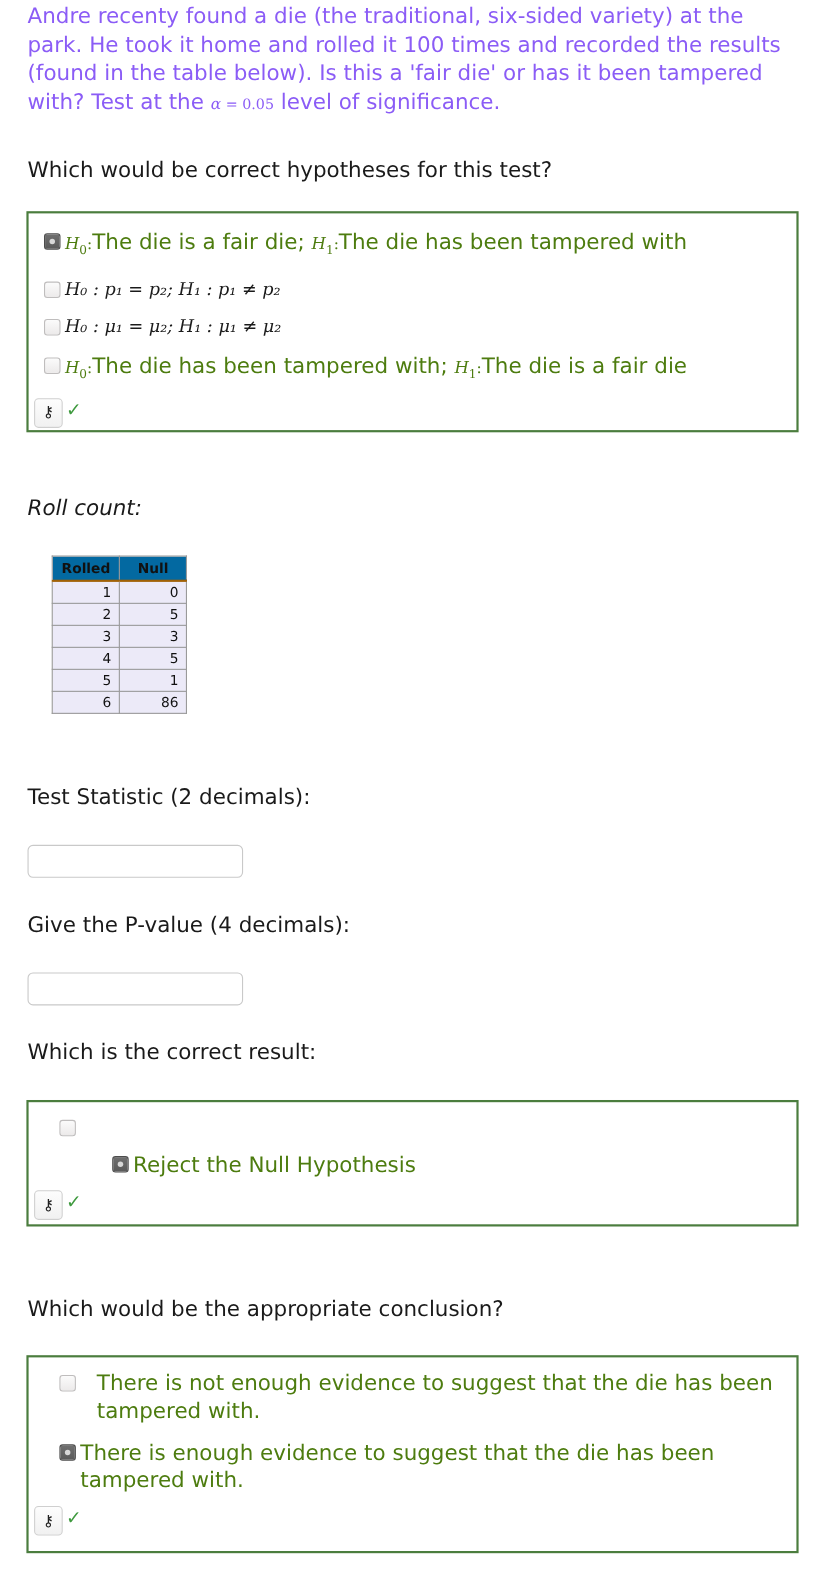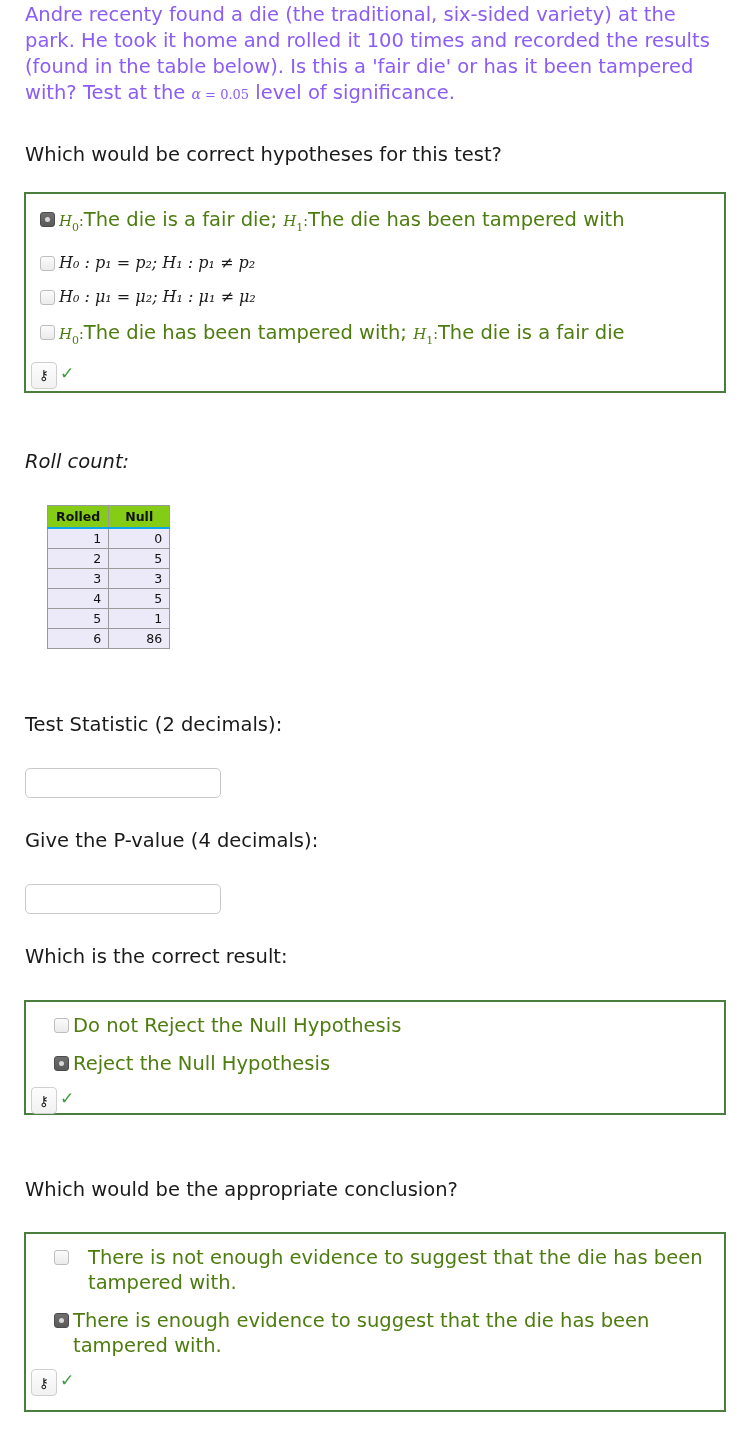--- a/index.html
+++ b/index.html
@@ -148,23 +148,23 @@
     font-size: 12.5px;
     color: #111;
     background: #ffffff;
   }
   .rolltable th, .rolltable td {
     border: 1px solid #9a9a9a;
     padding: 1px 7px 2px 7px;
     height: 16px;
   }
   .rolltable th {
-    background: #84cc16;
+    background: #0369a1;
     font-weight: bold;
-    border-bottom: 2px solid #0ea5e9;
+    border-bottom: 2px solid #a16207;
     font-size: 12.5px;
     padding: 2px 8px 3px 8px;
   }
   .rolltable td {
     background: #eceaf8;
     text-align: right;
     width: 46px;
   }
 
   
@@ -266,23 +266,22 @@
   <input class="answerinput" style="top: 768px;" type="text" placeholder="">
 
   <div class="prompt" style="top:828px;">Give the P-value (4 decimals):</div>
   <input class="answerinput" style="top: 884px;" type="text" placeholder="">
 
   <div class="prompt" style="top:944px;">Which is the correct result:</div>
 
   <div class="answerbox" style="top:1000px; height:115px;">
     <div class="opt-row" style="padding:11px 0 0 28px;">
       <span class="ctl off"></span>
-      <span class="opt-text">Do not Reject the Null Hypothesis</span>
-    </div>
-    <div class="opt-row" style="padding:13px 0 0 28px;">
+    </div>
+    <div class="opt-row" style="padding:13px 0 0 28px;margin-left:48px;">
       <span class="ctl on"></span>
       <span class="opt-text">Reject the Null Hypothesis</span>
     </div>
     <div class="keyrow" style="padding:11px 0 0 5px;">
       <div class="keybtn">
           <span>⚷</span>
         </div>
       <div class="checkmark">✓</div>
     </div>
   </div>

